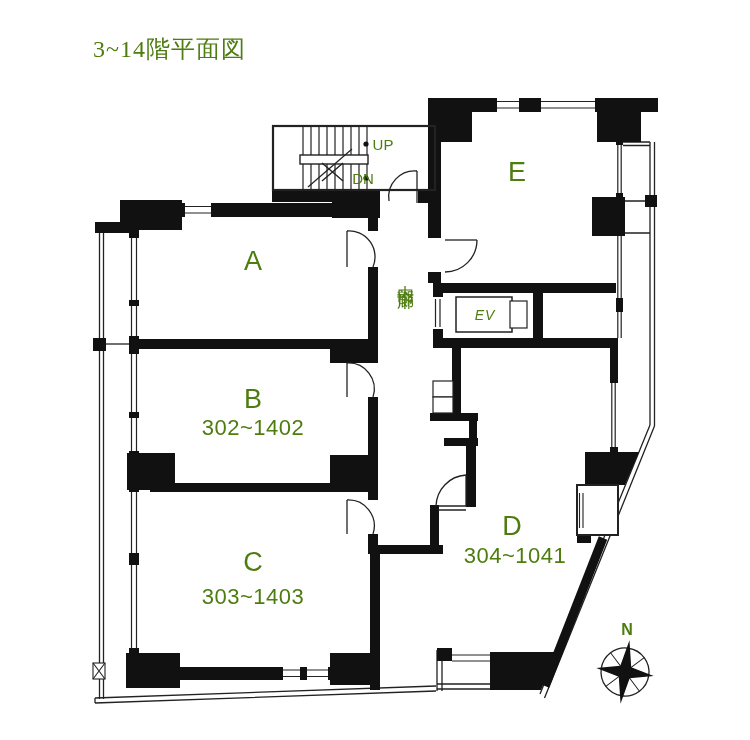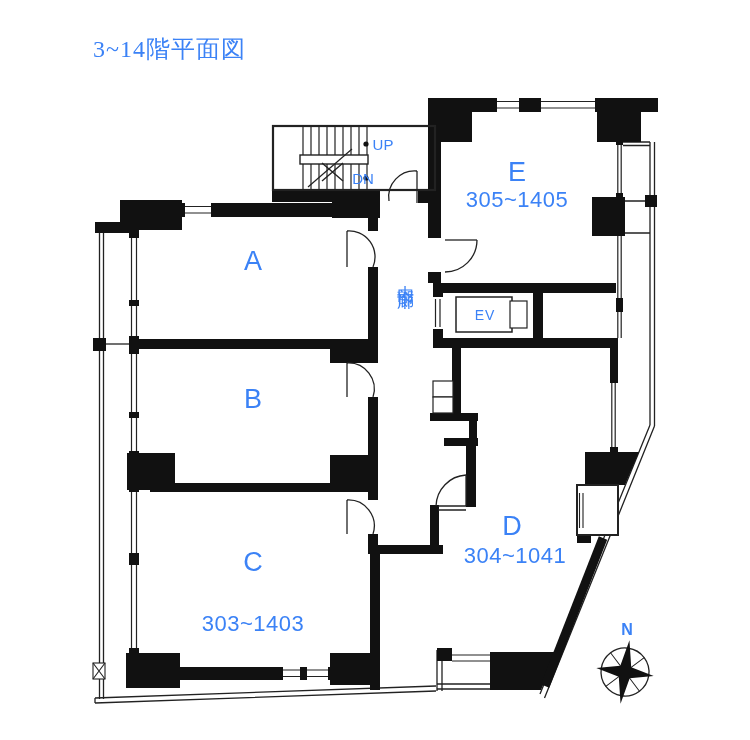--- a/index.html
+++ b/index.html
@@ -1,26 +1,26 @@
 <!DOCTYPE html>
 <html><head>
 <meta charset="utf-8">
 <style>
   html,body{margin:0;padding:0;background:#fff;}
   #page{position:relative;width:750px;height:740px;background:#fff;overflow:hidden;
-        font-family:"Liberation Sans","DejaVu Sans",sans-serif;color:#3b82f6;}
+        font-family:"Liberation Sans","DejaVu Sans",sans-serif;color:#4d7c0f;}
   #plan-svg{position:absolute;left:0;top:0;}
   .lbl{position:absolute;transform:translate(-50%,-50%);white-space:nowrap;
        text-align:center;line-height:1;}
   .title{position:absolute;left:93px;top:33px;font-family:"Liberation Serif","DejaVu Serif",serif;
          font-size:24px;letter-spacing:1px;}
   .room-letter{font-size:27px;}
   .room-range{font-size:22px;letter-spacing:0.5px;}
   .small{font-size:15px;}
-  .ev{font-size:14px;letter-spacing:1px;}
+  .ev{font-size:14px;letter-spacing:1px;font-style:italic;}
   .north{font-size:16px;font-weight:bold;}
   .corridor{position:absolute;left:394px;top:272px;writing-mode:vertical-rl;
             text-orientation:upright;font-size:17px;letter-spacing:3px;}
 </style>
 </head>
 <body>
 
 <div id="page">
 
   <svg id="plan-svg" width="750" height="740" viewBox="0 0 750 740">
@@ -194,29 +194,29 @@
         <polygon points="625,640 630.5,666.5 654,672 630.5,677.5 625,704 619.5,677.5 596,672 619.5,666.5" fill="#111" stroke="none"></polygon>
       </g>
     </g>
   </svg>
 
   <div class="title">3~14階平面図</div>
 
   <div class="lbl room-letter" style="left:253px;top:261px">A</div>
 
   <div class="lbl room-letter" style="left:253px;top:399px">B</div>
+  <div class="lbl room-range" style="left:253px;top:428px">302~1402</div>
 
   <div class="lbl room-letter" style="left:253px;top:562px">C</div>
-  <div class="lbl room-range" style="left:253px;top:624px">303~1403</div>
+  <div class="lbl room-range" style="left:253px;top:597px">303~1403</div>
 
   <div class="lbl room-letter" style="left:512px;top:526px">D</div>
   <div class="lbl room-range" style="left:515px;top:556px">304~1041</div>
 
   <div class="lbl room-letter" style="left:517px;top:172px">E</div>
-  <div class="lbl room-range" style="left:517px;top:200px">305~1405</div>
 
   <div class="lbl ev" style="left:485px;top:315px">EV</div>
   <div class="lbl small" style="left:383px;top:144px">UP</div>
   <div class="lbl small" style="left:363px;top:178px">DN</div>
   <div class="corridor">内部廊下</div>
   <div class="lbl north" style="left:627px;top:630px">N</div>
 
 </div>
 
 </body></html>

